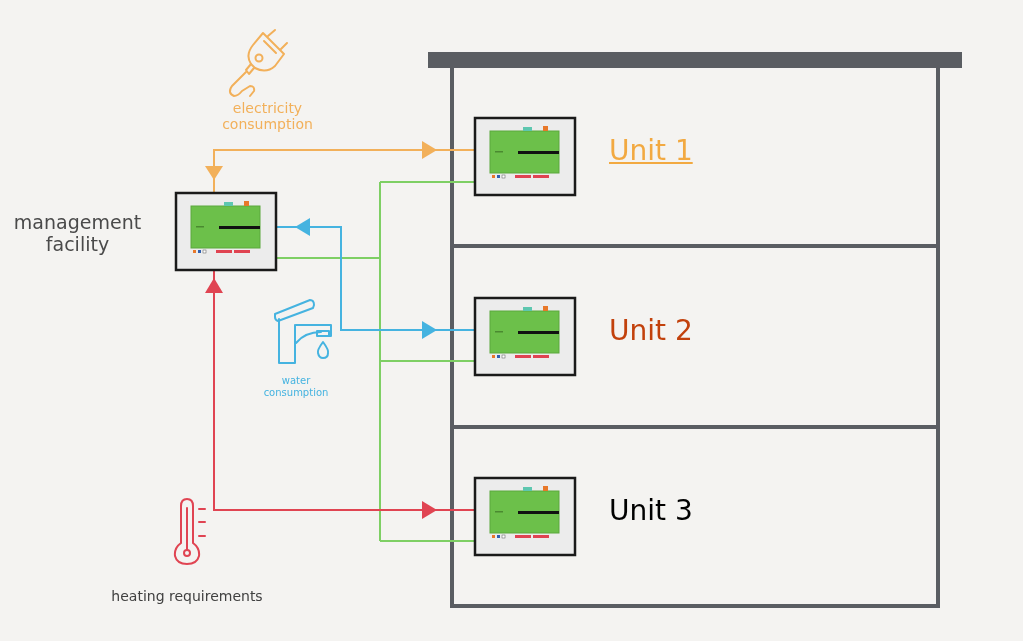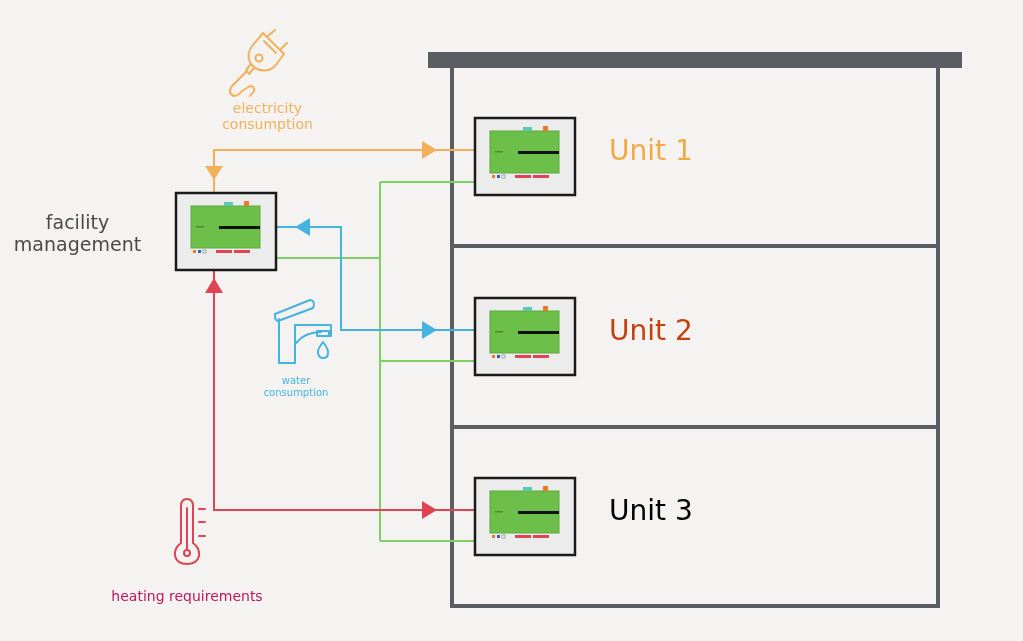--- a/index.html
+++ b/index.html
@@ -104,28 +104,28 @@
     <line x1="199" y1="536" x2="205" y2="536"></line>
   </g>
 </svg>
 
 <div class="lbl" style="left:205px; top:100px; width:125px; color:#f2b05a; font-size:14px;">
   <div>electricity</div>
   <div>consumption</div>
 </div>
 
 <div class="lbl" style="left:0px; top:212px; width:155px; color:#4a4a4a; font-size:19px;">
+  <div>management</div>
   <div>facility</div>
-  <div>management</div>
 </div>
 
 <div class="lbl" style="left:236px; top:375px; width:120px; color:#45b3e0; font-size:10px;">
   <div>water</div>
   <div>consumption</div>
 </div>
 
-<div class="lbl" style="left:92px; top:588px; width:190px; color:#be185d; font-size:14px;">
+<div class="lbl" style="left:92px; top:588px; width:190px; color:#404040; font-size:14px;">
   <div>heating requirements</div>
 </div>
 
-<div class="unit-label" style="left:609px; top:134px; color:#f2a941;">Unit 1</div>
+<div class="unit-label" style="left:609px; top:134px; color:#f2a941;text-decoration:underline;">Unit 1</div>
 <div class="unit-label" style="left:609px; top:314px; color:#c2410c;">Unit 2</div>
 <div class="unit-label" style="left:609px; top:494px; color:#000000;">Unit 3</div>
 
 </body></html>

